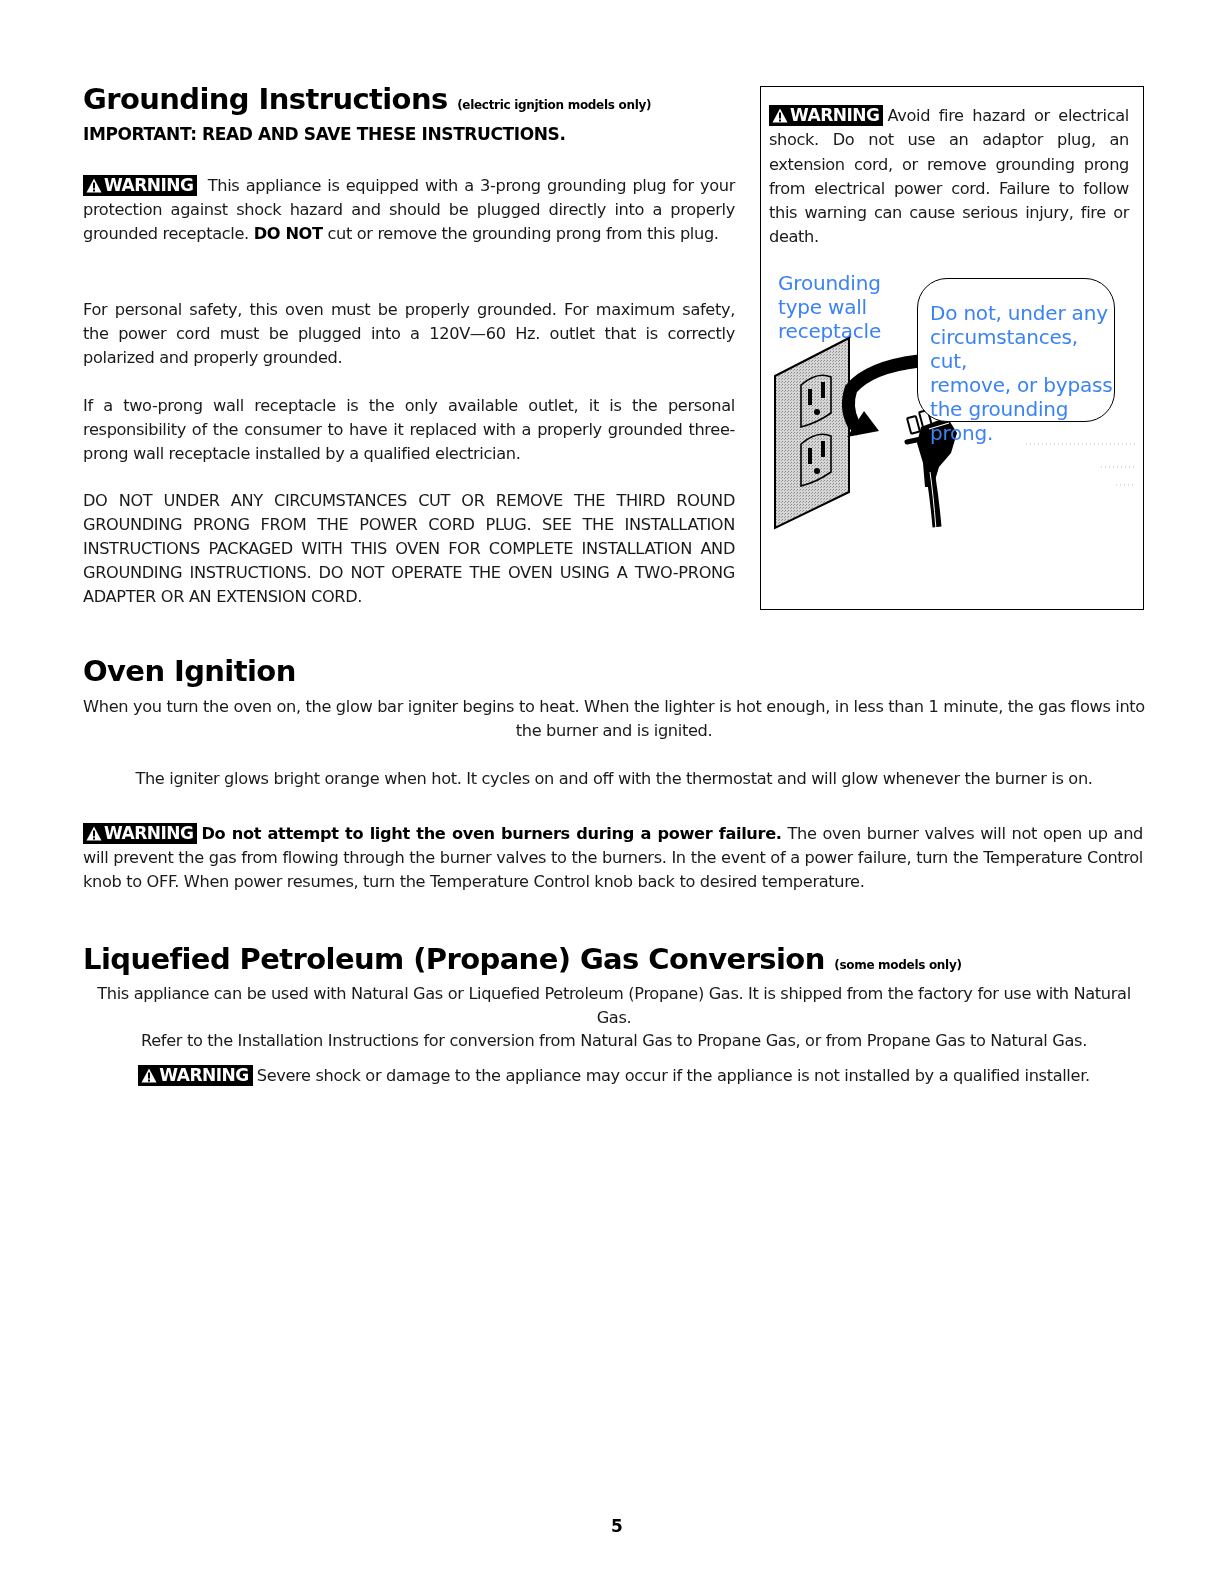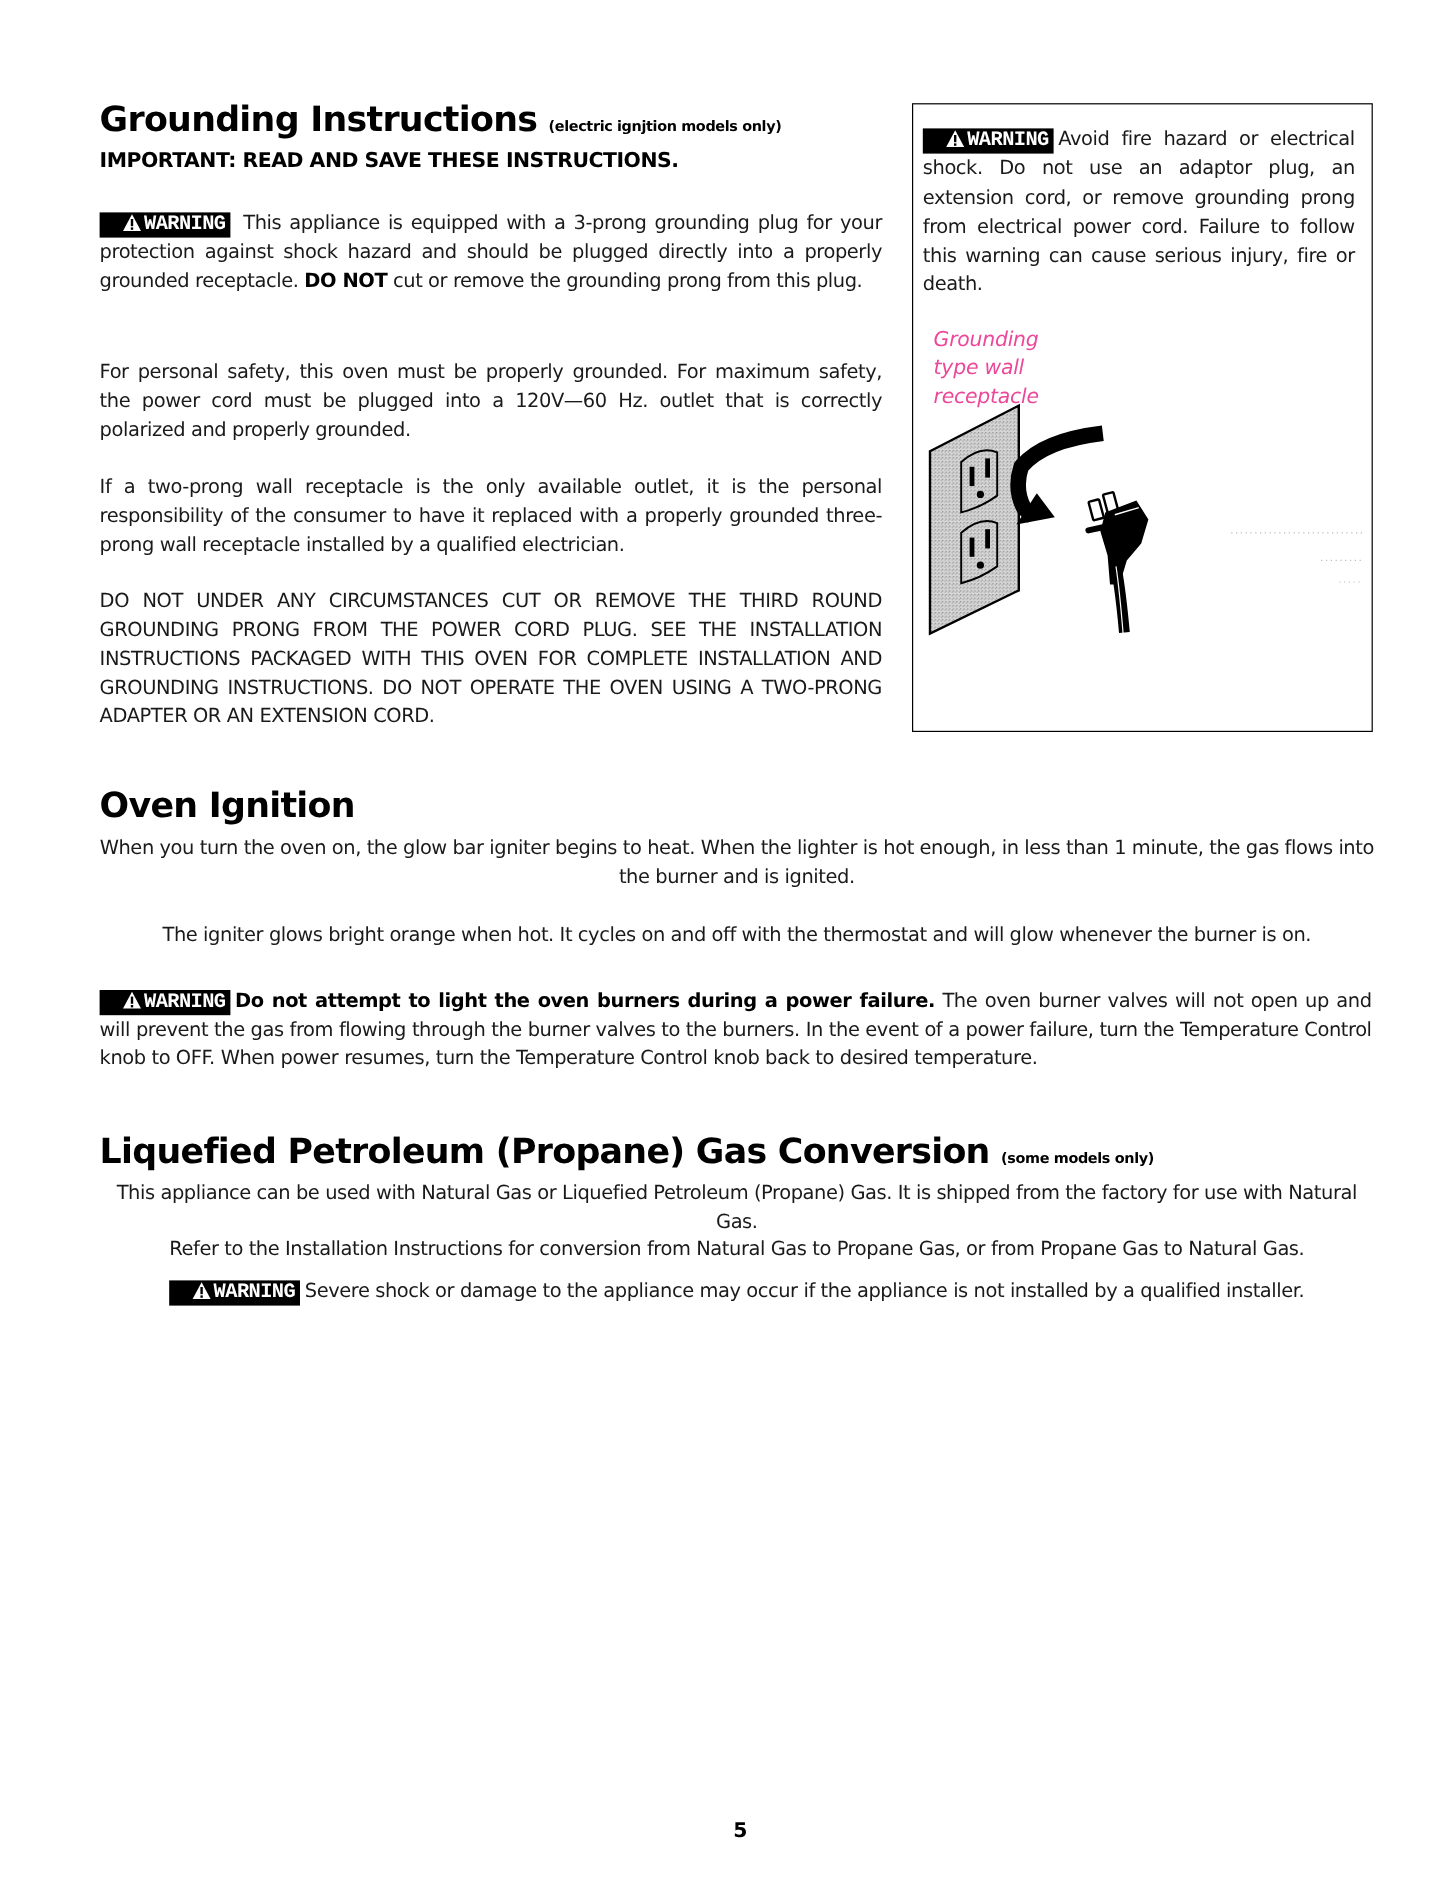--- a/index.html
+++ b/index.html
@@ -5,25 +5,25 @@
   html, body { margin: 0; padding: 0; background: #ffffff; }
   body { width: 1212px; height: 1576px; position: relative; overflow: hidden;
          font-family: "DejaVu Sans", sans-serif; color: #111; }
   .abs { position: absolute; }
   .h1 { font-family: "DejaVu Sans", sans-serif; font-weight: bold; font-size: 29px; letter-spacing: -0.6px; color: #000; white-space: nowrap; }
   .h1 .sub { font-size: 12px; letter-spacing: -0.3px; }
   .important { font-weight: bold; font-size: 17px; letter-spacing: -0.4px; color: #000; white-space: nowrap; }
   .para { font-size: 16.2px; line-height: 24px; letter-spacing: -0.35px; color: #1a1a1a; text-align: justify; }
   .para.left { text-align: center; }
   .warn { display: inline-block; background: #000; color: #fff; font-weight: bold; font-size: 17px;
-          line-height: 21px; padding: 0 4px 0 19px; letter-spacing: -0.5px; vertical-align: baseline; margin-right: 4px; font-family: Liberation Mono, monospace; }
+          line-height: 21px; padding: 0 4px 0 3px; letter-spacing: -0.5px; vertical-align: baseline; margin-right: 4px; }
   .warn svg { vertical-align: -2px; margin-right: 2px; }
   b.strong { font-weight: bold; color: #000000; }
   .box { border: 1.5px solid #000; }
-  .caption { font-size: 17px; line-height: 24px; color: #ec4899; letter-spacing: -0.2px; font-style: italic; }
+  .caption { font-size: 20px; line-height: 24px; color: #3b82f6; letter-spacing: -0.2px; }
   .pagenum { font-weight: bold; font-size: 17px; color: #000; }
 </style>
 </head>
 <body>
 
 <div class="abs h1" style="left:83px; top:82px;">
   <span>Grounding Instructions</span>
   <span class="sub">(electric ignjtion models only)</span>
 </div>
 <div class="abs important" style="left:83px; top:124px;">IMPORTANT: READ AND SAVE THESE INSTRUCTIONS.</div>
@@ -96,20 +96,28 @@
       <path d="M169 205 Q172 225 175 262" fill="none" stroke="#fff" stroke-width="1"></path>
     </g>
 
     <g stroke="#bbb" stroke-dasharray="1 3" stroke-width="1">
       <line x1="265" y1="177" x2="375" y2="177"></line>
       <line x1="340" y1="200" x2="375" y2="200"></line>
       <line x1="355" y1="218" x2="375" y2="218"></line>
     </g>
   </svg>
 
+  <div class="abs" style="left:156px; top:191px; width:196px; height:142px; border:1.5px solid #000; border-radius:30px; background:#fff;">
+    <div class="abs caption" style="left:12px; top:22px; line-height:24px;">
+      <div>Do not, under any</div>
+      <div>circumstances, cut,</div>
+      <div>remove, or bypass</div>
+      <div>the grounding prong.</div>
+    </div>
+  </div>
 
 </div>
 
 <div class="abs h1" style="left:83px; top:654px;">Oven Ignition</div>
 <div class="abs para left" style="left:83px; top:695px; width:1062px;">When you turn the oven on, the glow bar igniter begins to heat. When the lighter is hot enough, in less than 1 minute, the gas flows into the burner and is ignited.</div>
 <div class="abs para left" style="left:83px; top:767px; width:1062px;">The igniter glows bright orange when hot. It cycles on and off with the thermostat and will glow whenever the burner is on.</div>
 
 <div class="abs para" style="left:83px; top:822px; width:1060px;">
   <span class="warn"><svg width="16" height="15" viewBox="0 0 16 15">
         <path d="M8 0.5 L15.5 14.5 L0.5 14.5 Z" fill="#fff"></path>

